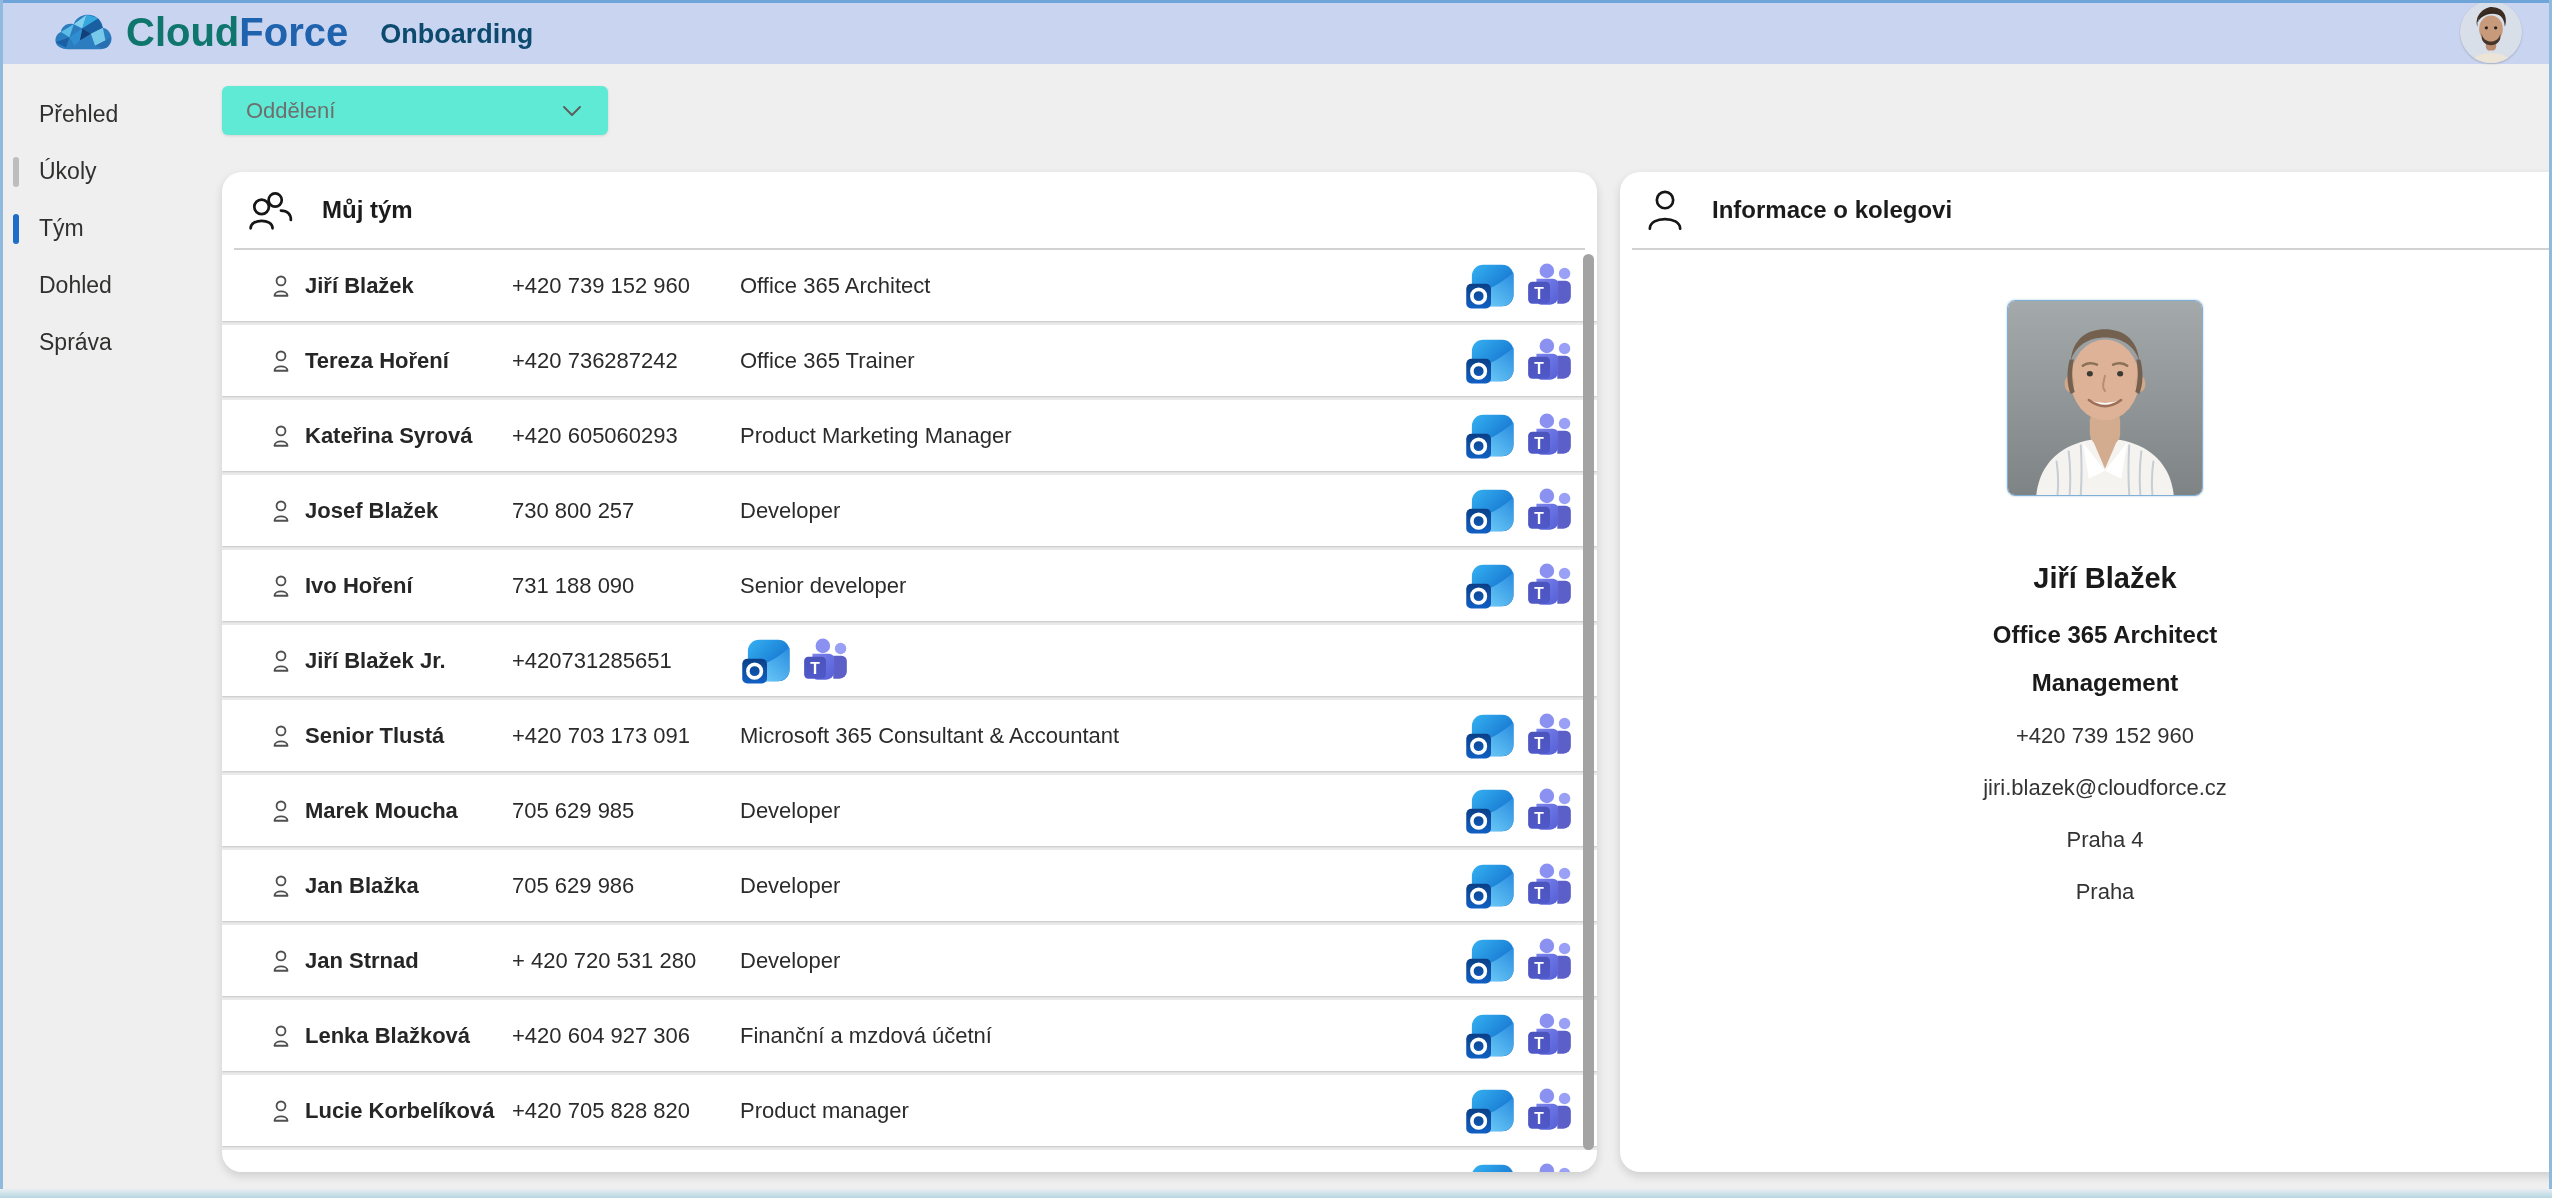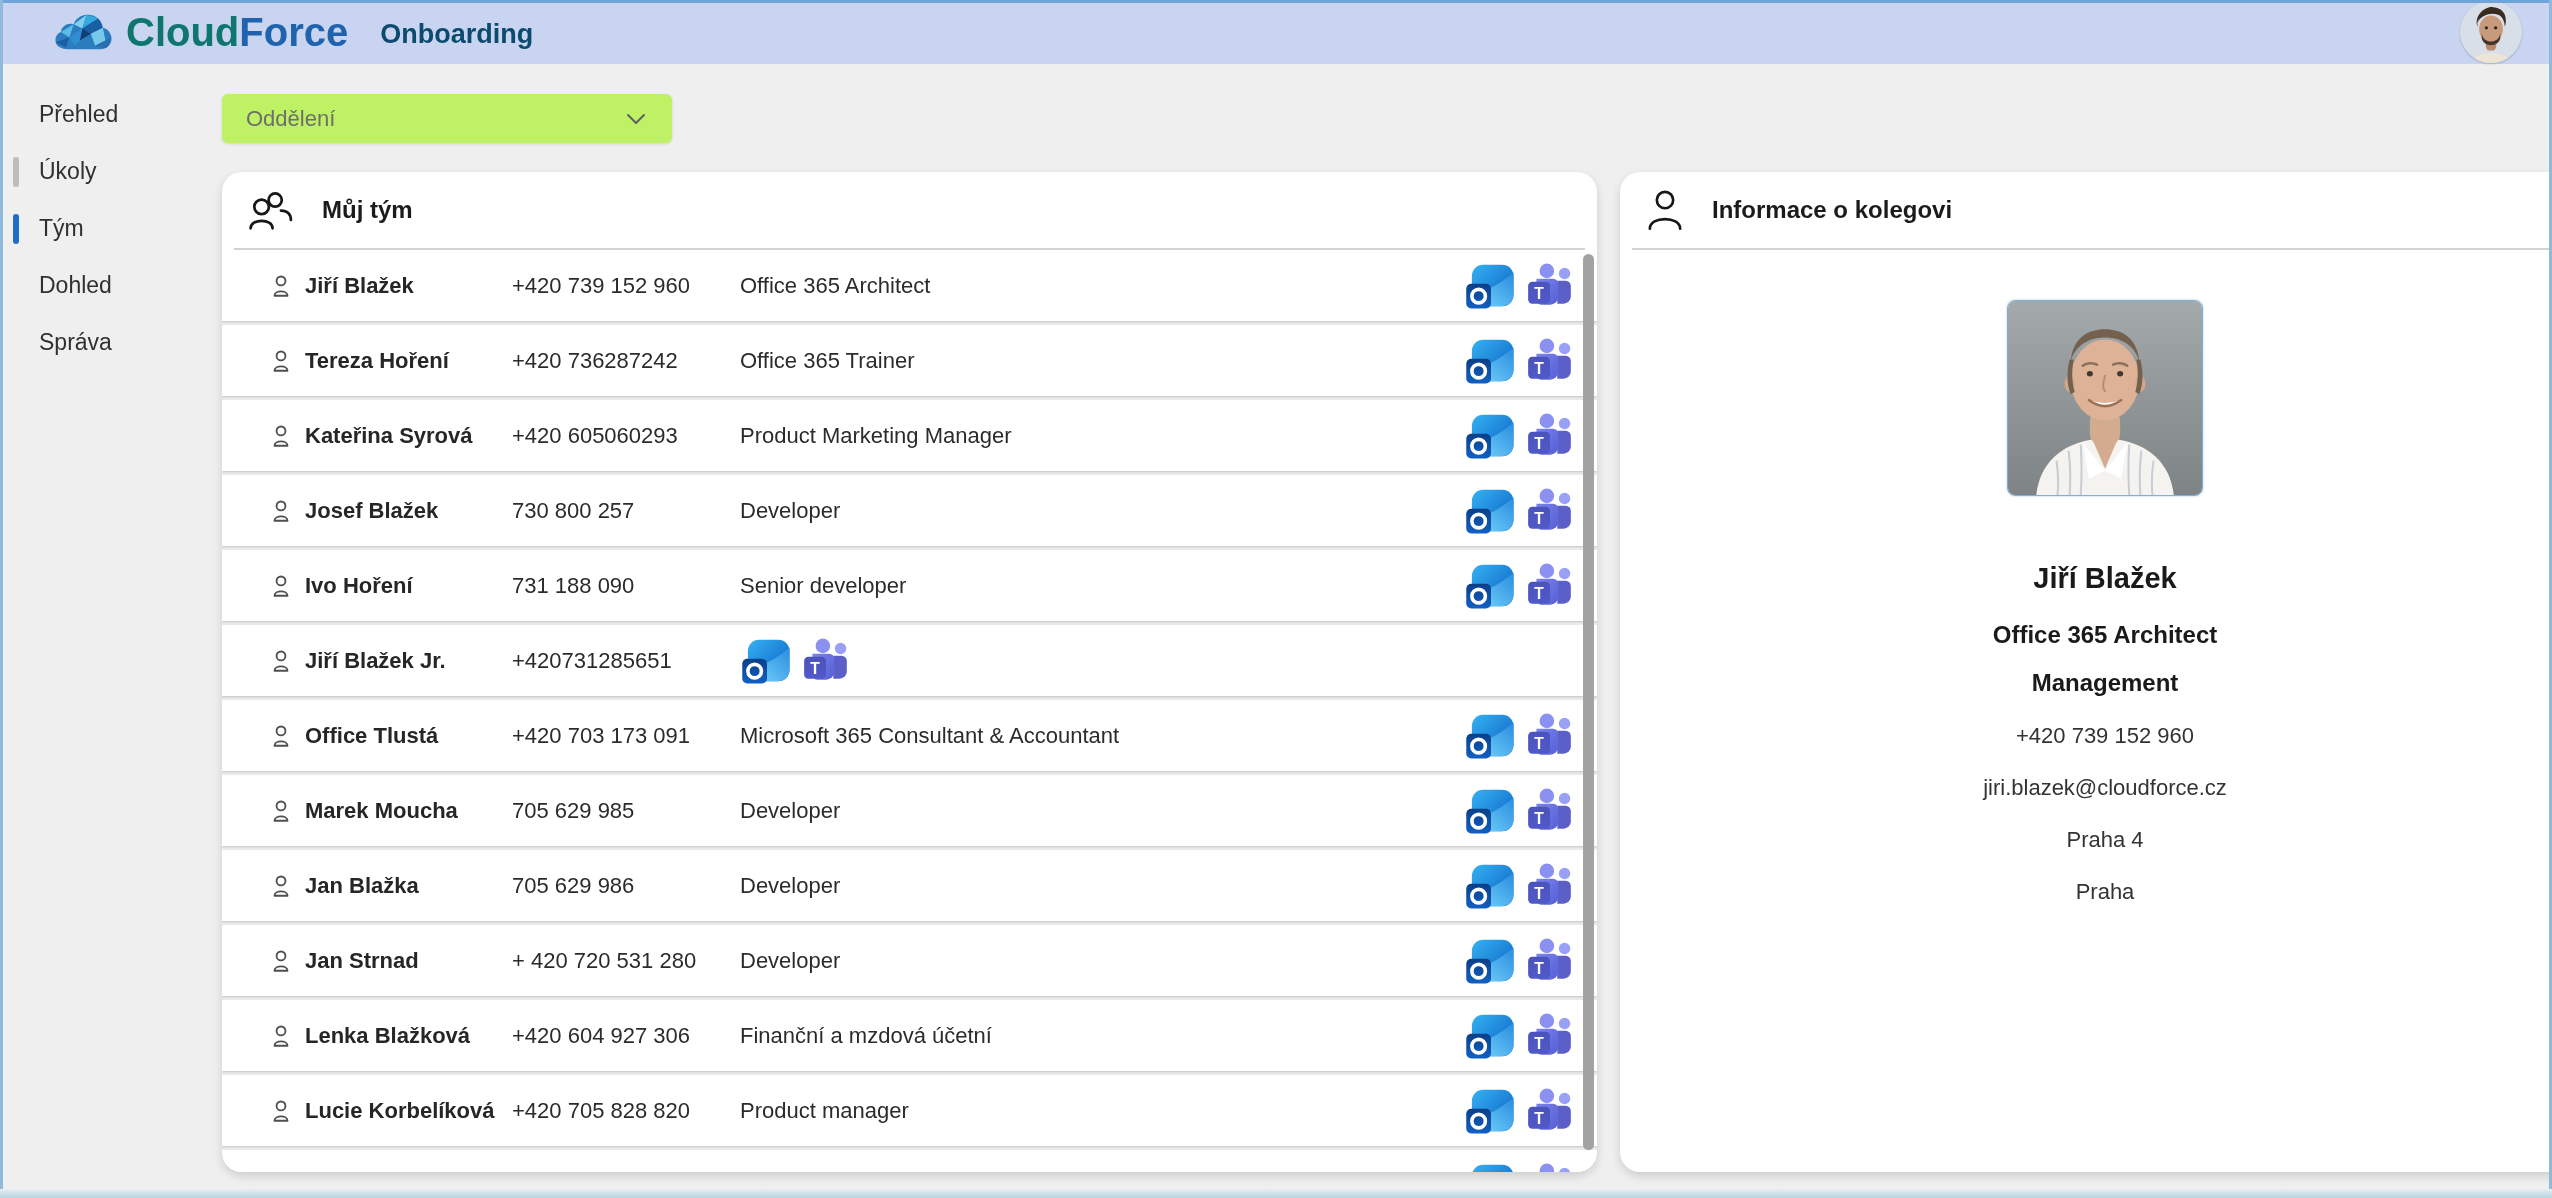--- a/index.html
+++ b/index.html
@@ -24,21 +24,21 @@
   .avatar{position:absolute;right:30px;top:1px;width:62px;height:62px;border-radius:50%;overflow:hidden;cursor:pointer;box-shadow:0 1px 2px rgba(0,0,0,.2)}
 
   
   .sidebar{position:absolute;left:3px;top:64px;width:219px;padding-top:22px}
   .nav-item{position:relative;height:57px;display:flex;align-items:center;padding-left:36px;font-size:23px;color:#30302f;cursor:pointer}
   .nav-item .ind{position:absolute;left:10px;top:14px;width:6px;height:30px;border-radius:3px}
   .ind-gray{background:#bdbdbd}
   .ind-blue{background:#1f6cc9}
 
   
-  .dropdown{position:absolute;left:222px;top:94px;width:450px;height:49px;background:#bef264;border-radius:6px;
+  .dropdown{position:absolute;left:222px;top:86px;width:386px;height:49px;background:#5eead4;border-radius:6px;
     display:flex;align-items:center;box-shadow:0 1px 3px rgba(0,0,0,.12);cursor:pointer;z-index:5}
   .dropdown-label{margin-left:24px;font-size:22px;color:#6e6e6e;flex:1}
   .chev{margin-right:26px}
 
   
   .card{position:absolute;background:#fff;border-radius:20px;box-shadow:0 4px 10px rgba(0,0,0,.14);overflow:hidden}
   .team-card{left:222px;top:172px;width:1375px;height:1000px}
   .detail-card{left:1620px;top:172px;width:970px;height:1000px}
   .card-header{height:76px;margin:0 12px;display:flex;align-items:center;border-bottom:2px solid #d2d2d2;padding-left:14px}
   .card-title{font-size:24px;font-weight:700;color:#1b1b1b;margin-left:28px}
@@ -504,21 +504,21 @@
 
         <div class="row">
           <span class="row-person">
             <svg width="26" height="26" viewBox="0 0 24 24">
               <g fill="none" stroke="#4f4f4f" stroke-width="1.7" stroke-linejoin="round">
                 <circle cx="12" cy="7.3" r="4.1"></circle>
                 <path d="M6 21 c0 -5.4 12 -5.4 12 0 z"></path>
               </g>
             </svg>
           </span>
-          <span class="row-name">Office Tlustá</span>
+          <span class="row-name">Senior Tlustá</span>
           <span class="row-phone">+420 703 173 091</span>
           <span class="row-role">Microsoft 365 Consultant &amp; Accountant</span>
           <span class="row-actions">
             <span class="icon-btn">
               <svg width="54" height="54" viewBox="0 0 48 48">
                 <defs>
                   <linearGradient id="olg1" x1="0" y1="0" x2="1" y2="1">
                     <stop offset="0" stop-color="#35b2f2"></stop>
                     <stop offset="1" stop-color="#0a5cc2"></stop>
                   </linearGradient>

